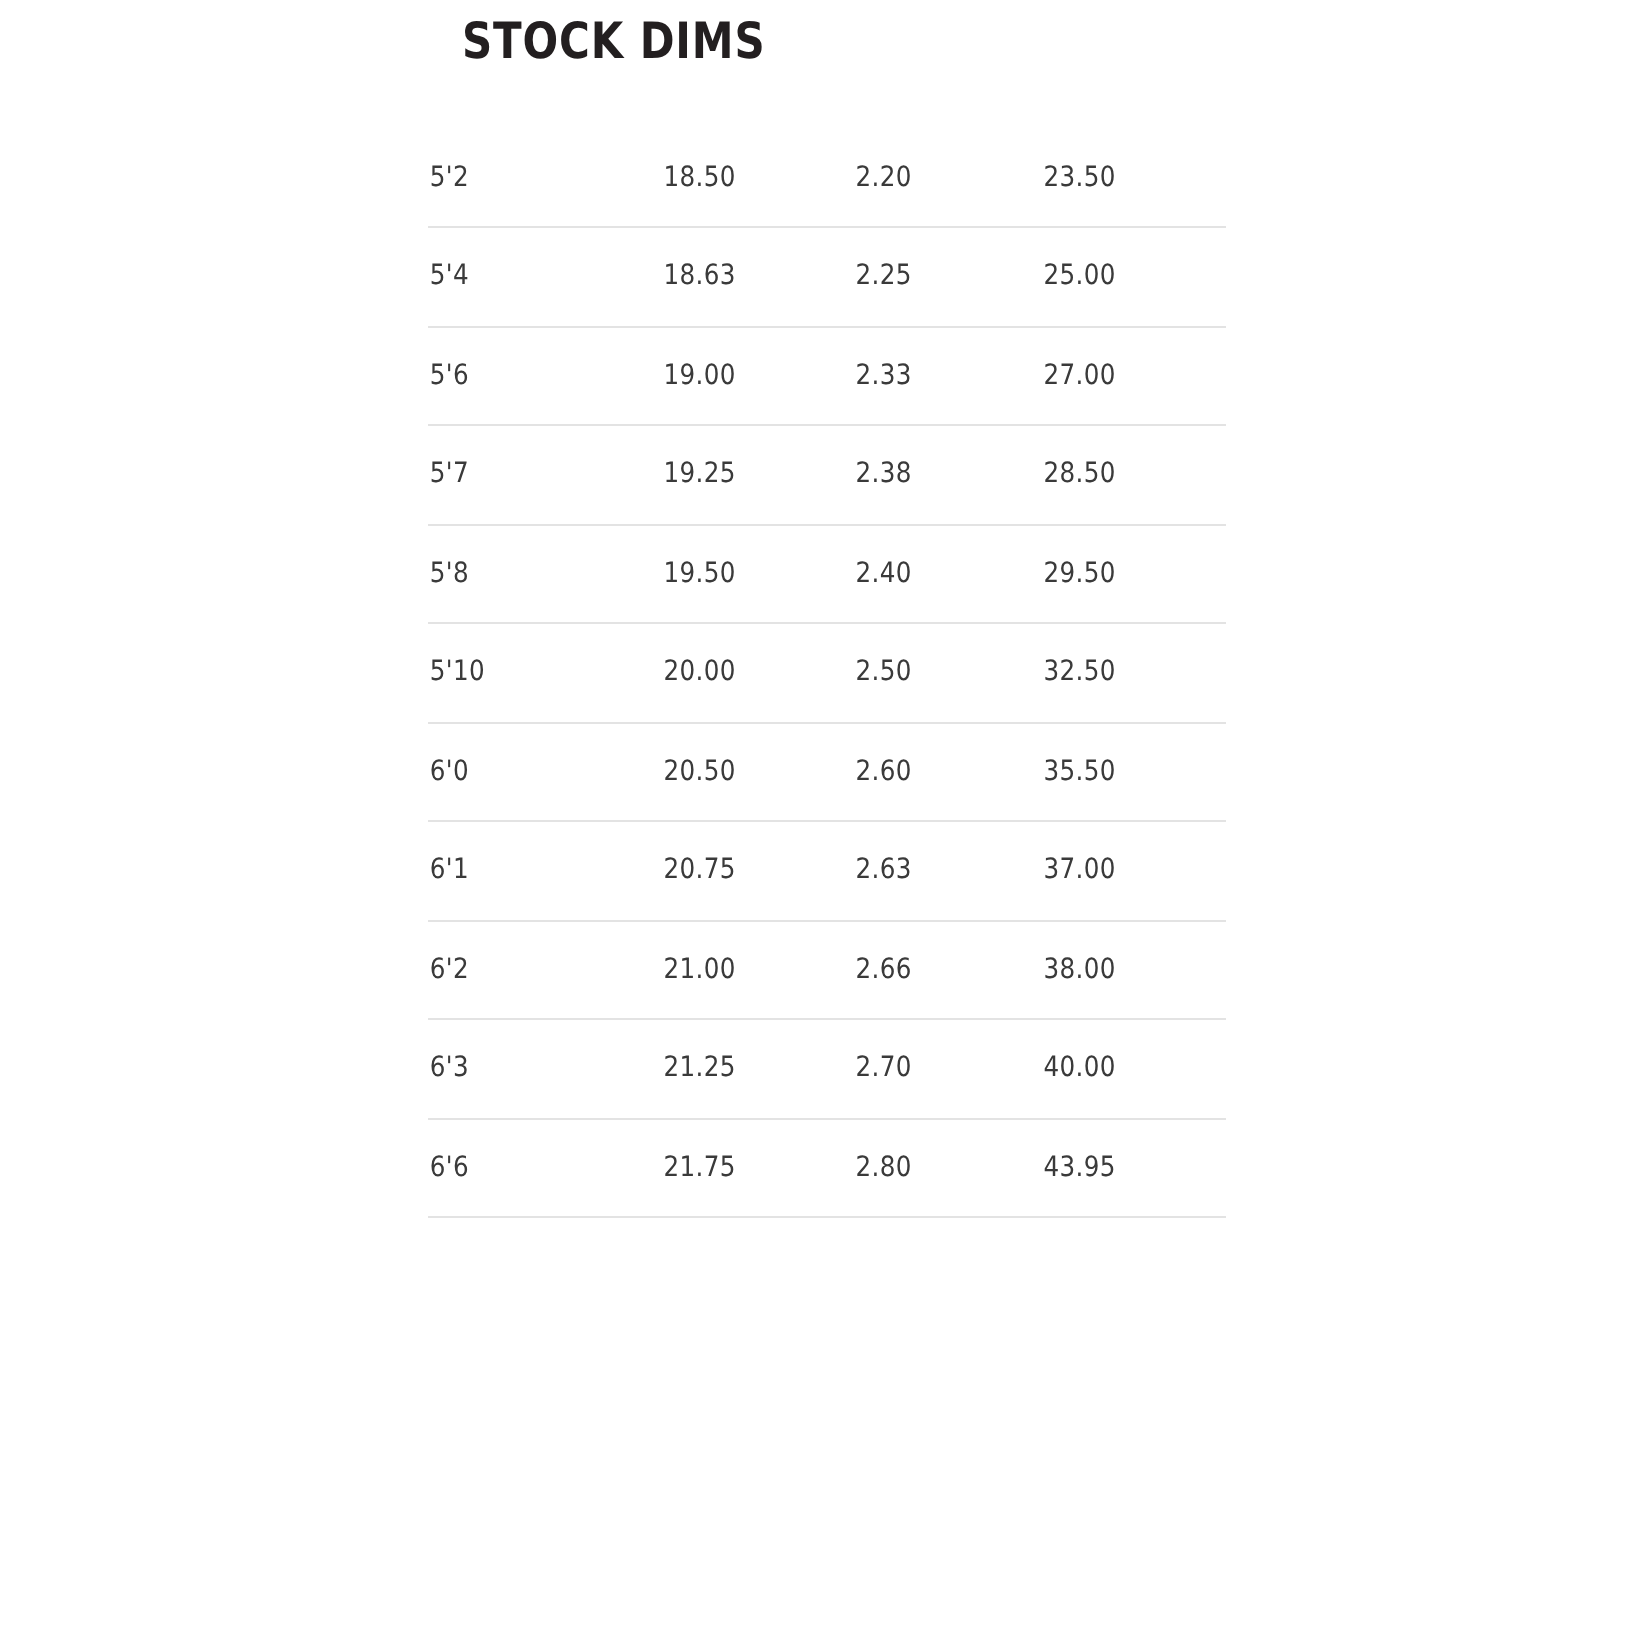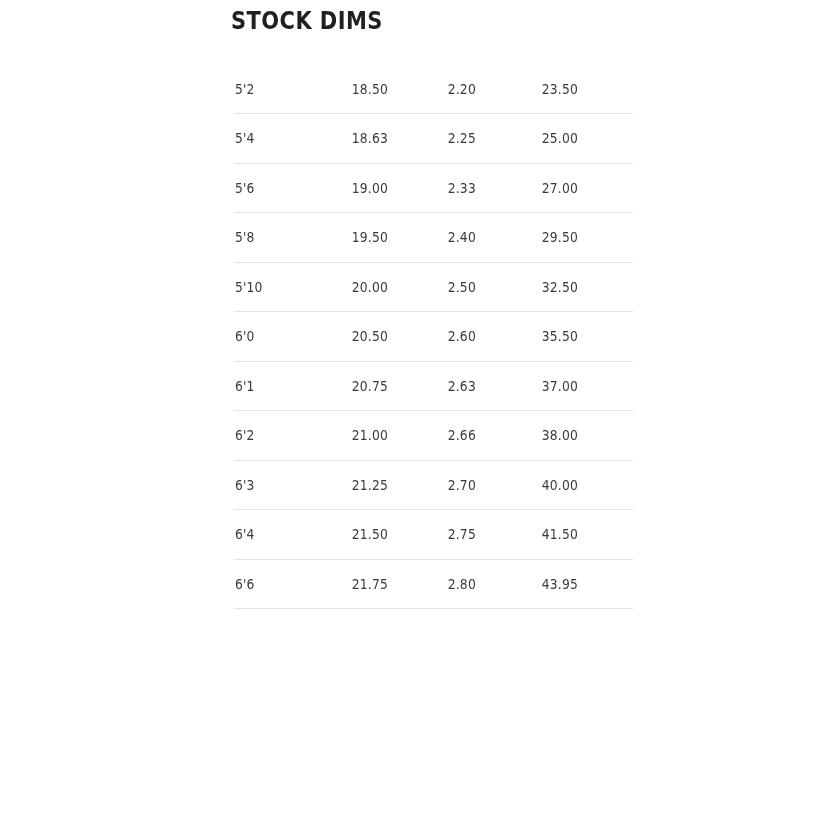--- a/index.html
+++ b/index.html
@@ -29,21 +29,21 @@
     font-weight: 700;
     font-size: 25px;
     letter-spacing: 0.5px;
     color: #231f20;
     transform: scaleX(0.84);
     transform-origin: left top;
     white-space: nowrap;
   }
   .table-wrap {
     position: absolute;
-    left: 234px;
+    left: 214px;
     top: 64px;
     width: 392px;
   }
   table.dims {
     border-collapse: collapse;
     width: 392px;
     table-layout: fixed;
   }
   table.dims tr {
     height: 49.5px;
@@ -88,20 +88,26 @@
             <td class="c2">2.25</td>
             <td class="c3">25.00</td>
           </tr>
           <tr>
             <td class="c0">5'6</td>
             <td class="c1">19.00</td>
             <td class="c2">2.33</td>
             <td class="c3">27.00</td>
           </tr>
           <tr>
+            <td class="c0">5'7</td>
+            <td class="c1">19.25</td>
+            <td class="c2">2.38</td>
+            <td class="c3">28.50</td>
+          </tr>
+          <tr>
             <td class="c0">5'8</td>
             <td class="c1">19.50</td>
             <td class="c2">2.40</td>
             <td class="c3">29.50</td>
           </tr>
           <tr>
             <td class="c0">5'10</td>
             <td class="c1">20.00</td>
             <td class="c2">2.50</td>
             <td class="c3">32.50</td>
@@ -124,26 +130,20 @@
             <td class="c2">2.66</td>
             <td class="c3">38.00</td>
           </tr>
           <tr>
             <td class="c0">6'3</td>
             <td class="c1">21.25</td>
             <td class="c2">2.70</td>
             <td class="c3">40.00</td>
           </tr>
           <tr>
-            <td class="c0">6'4</td>
-            <td class="c1">21.50</td>
-            <td class="c2">2.75</td>
-            <td class="c3">41.50</td>
-          </tr>
-          <tr>
             <td class="c0">6'6</td>
             <td class="c1">21.75</td>
             <td class="c2">2.80</td>
             <td class="c3">43.95</td>
           </tr>
         </tbody>
     </table>
   </div>
 
 </div>

